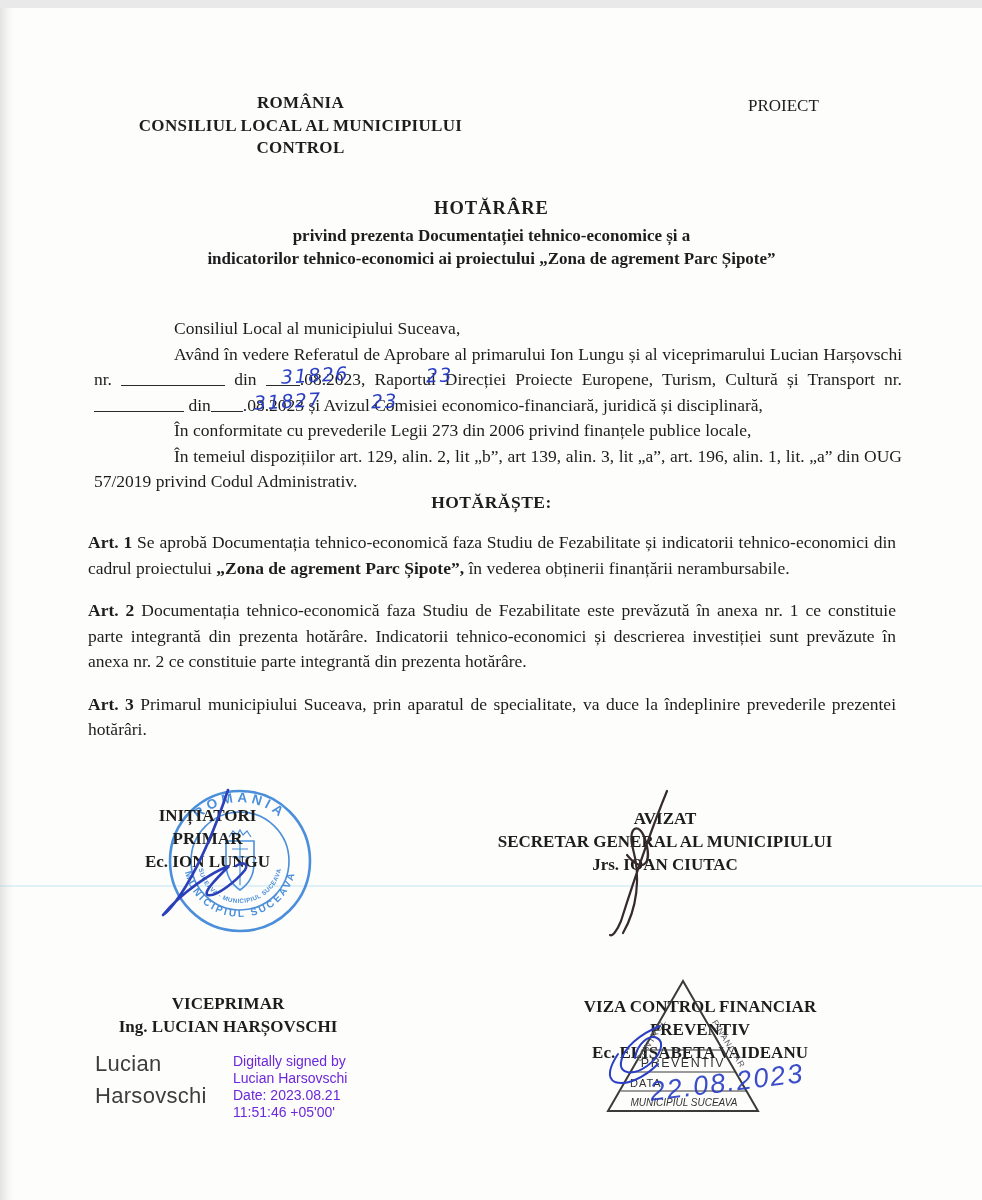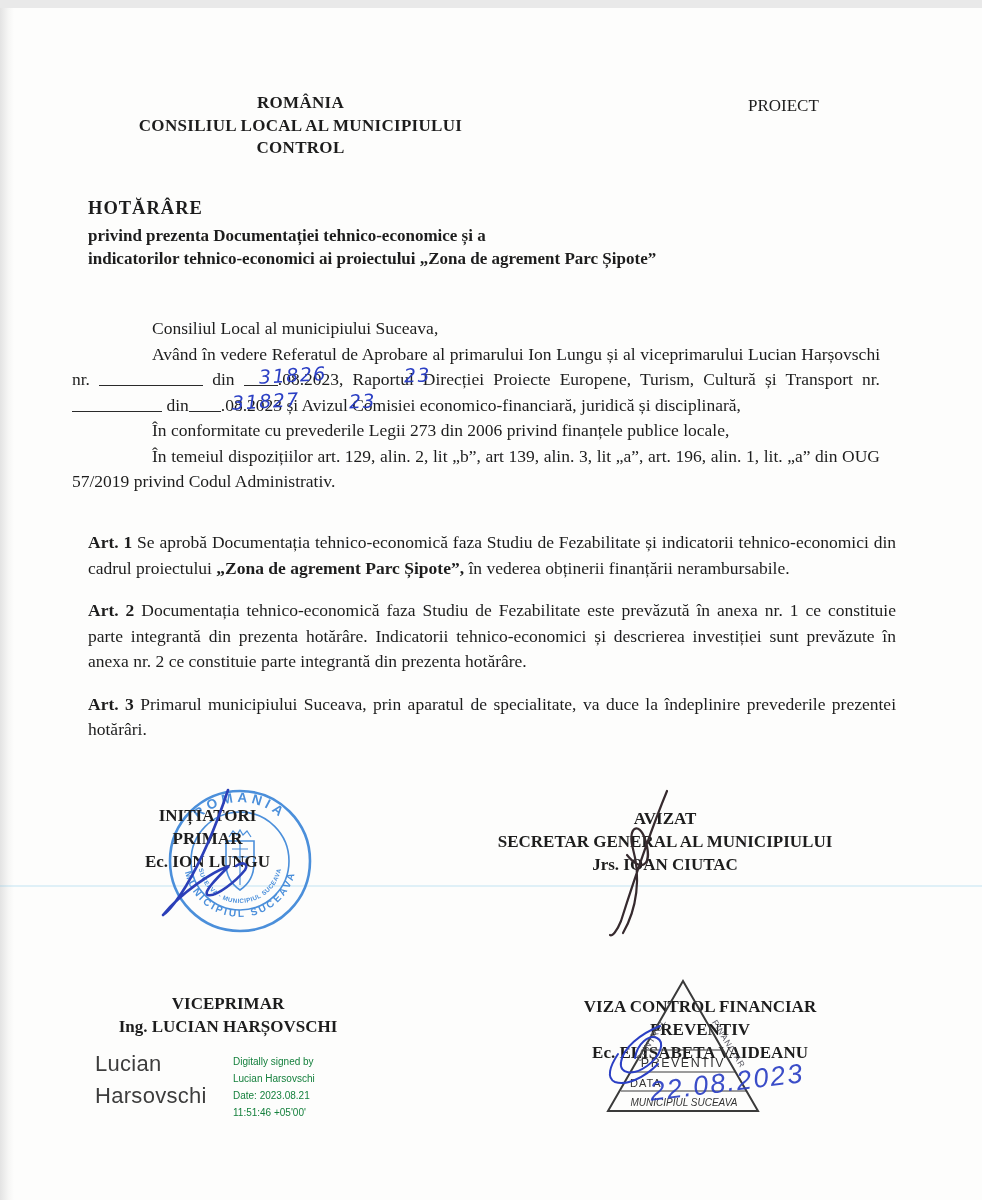--- a/index.html
+++ b/index.html
@@ -8,24 +8,24 @@
     background:#fdfdfc;overflow:hidden;
     font-family:"Liberation Serif","DejaVu Serif",serif;color:#1d1d1d;
   }
   .scan-edge{position:absolute;left:0;top:0;width:14px;height:1200px;
     background:linear-gradient(90deg,#e3e3e3,#f6f6f5 60%,rgba(255,255,255,0));}
   .fold-line{position:absolute;left:0;top:877px;width:982px;height:2px;
     background:rgba(120,195,230,.22);}
   .hdr{position:absolute;left:88px;top:84px;width:425px;text-align:center;
     font-weight:bold;font-size:17px;line-height:22.5px;letter-spacing:.3px;}
   .proiect{position:absolute;left:748px;top:88px;font-weight:normal;font-size:17px;text-align:center;}
-  .title-block{position:absolute;left:88px;top:190px;width:807px;font-weight:bold;}
+  .title-block{position:absolute;left:88px;top:190px;width:807px;text-align:center;font-weight:bold;}
   .title-main{font-size:18.5px;letter-spacing:1px;margin-bottom:5px;}
   .title-sub{font-size:17px;line-height:23px;}
-  .body-text{position:absolute;left:72px;top:308px;width:808px;font-size:17.5px;line-height:25.5px;}
+  .body-text{position:absolute;left:94px;top:308px;width:808px;font-size:17.5px;line-height:25.5px;}
   .para{margin:0;text-align:justify;text-indent:80px;}
   .hw-slot{display:inline-block;border-bottom:1.4px solid #2a2a2a;height:18px;vertical-align:baseline;}
   .hw{font-family:"DejaVu Sans",sans-serif;font-style:italic;font-weight:500;
     color:#2b3fc4;font-size:19px;letter-spacing:1.5px;display:inline-block;
     transform:rotate(-3deg) translateY(-1px);line-height:12px;}
   .w1{width:104px;} .w2{width:34px;} .w3{width:90px;} .w4{width:32px;}
   .decide{position:absolute;left:88px;top:484px;width:807px;text-align:center;
     font-weight:bold;font-size:17.5px;letter-spacing:.5px;}
   .articles{position:absolute;left:88px;top:522px;width:808px;font-size:17.5px;line-height:25.5px;}
   .articles .para{text-indent:0;margin-bottom:17px;}
@@ -36,21 +36,21 @@
   .sb-vice{left:88px;top:985px;width:280px;}
   .sb-viza{left:520px;top:988px;width:360px;}
   .stamp-round{position:absolute;left:166px;top:779px;width:148px;height:148px;z-index:2;opacity:.92;}
   .sig-blue{position:absolute;left:132px;top:776px;width:160px;height:140px;z-index:5;}
   .sig-black{position:absolute;left:583px;top:781px;width:110px;height:150px;z-index:5;}
   .stamp-tri{position:absolute;left:598px;top:963px;width:200px;height:152px;z-index:5;overflow:visible;}
   .sig-viza{position:absolute;left:598px;top:1006px;width:95px;height:82px;z-index:6;}
   .dsig{position:absolute;left:95px;top:1040px;display:flex;z-index:4;
     font-family:"Liberation Sans","DejaVu Sans",sans-serif;color:#3d3d3d;}
   .dsig-name{font-size:22px;line-height:32px;width:138px;letter-spacing:.3px;}
-  .dsig-details{font-size:10px;line-height:17px;padding-top:5px;color:#15803d;}
+  .dsig-details{font-size:14px;line-height:17px;padding-top:5px;color:#6d28d9;}
   svg text{font-family:"Liberation Sans","DejaVu Sans",sans-serif;}
 </style>
 </head>
 <body>
 
 <div class="page">
   <div class="scan-edge"></div>
 
   <div class="hdr">
     <div>ROMÂNIA</div>
@@ -65,20 +65,21 @@
     <div class="title-sub">indicatorilor tehnico-economici ai proiectului „Zona de agrement Parc Șipote”</div>
   </div>
 
   <div class="body-text">
     <p class="para">Consiliul Local al municipiului Suceava,</p>
     <p class="para"><span>Având în vedere Referatul de Aprobare al primarului Ion Lungu și al viceprimarului Lucian Harșovschi nr. </span><span class="hw-slot w1"><span class="hw">31826</span></span><span> din </span><span class="hw-slot w2"><span class="hw">23</span></span><span>.08.2023, Raportul Direcției Proiecte Europene, Turism, Cultură și Transport nr. </span><span class="hw-slot w3"><span class="hw">31827</span></span><span> din</span><span class="hw-slot w4"><span class="hw">23</span></span><span>.08.2023 și Avizul Comisiei economico-financiară, juridică și disciplinară,</span></p>
     <p class="para">În conformitate cu prevederile Legii 273 din 2006 privind finanțele publice locale,</p>
     <p class="para">În temeiul dispozițiilor art. 129, alin. 2, lit „b”, art 139, alin. 3, lit „a”, art. 196, alin. 1, lit. „a” din OUG 57/2019 privind Codul Administrativ.</p>
   </div>
 
+  <div class="decide">HOTĂRĂȘTE:</div>
 
   <div class="articles">
     <p class="para"><span class="b">Art. 1</span><span> Se aprobă Documentația tehnico-economică faza Studiu de Fezabilitate și indicatorii tehnico-economici din cadrul proiectului </span><span class="b">„Zona de agrement Parc Șipote”,</span><span> în vederea obținerii finanțării nerambursabile.</span></p>
     <p class="para"><span class="b">Art. 2</span><span> Documentația tehnico-economică faza Studiu de Fezabilitate este prevăzută în anexa nr. 1 ce constituie parte integrantă din prezenta hotărâre. Indicatorii tehnico-economici și descrierea investiției sunt prevăzute în anexa nr. 2 ce constituie parte integrantă din prezenta hotărâre.</span></p>
     <p class="para"><span class="b">Art. 3</span><span> Primarul municipiului Suceava, prin aparatul de specialitate, va duce la îndeplinire prevederile prezentei hotărâri.</span></p>
   </div>
 
   <svg class="stamp-round" viewBox="0 0 148 148">
     <g stroke="#3c86d8" fill="none">
       <circle cx="74" cy="74" r="70" stroke-width="2.6"></circle>

